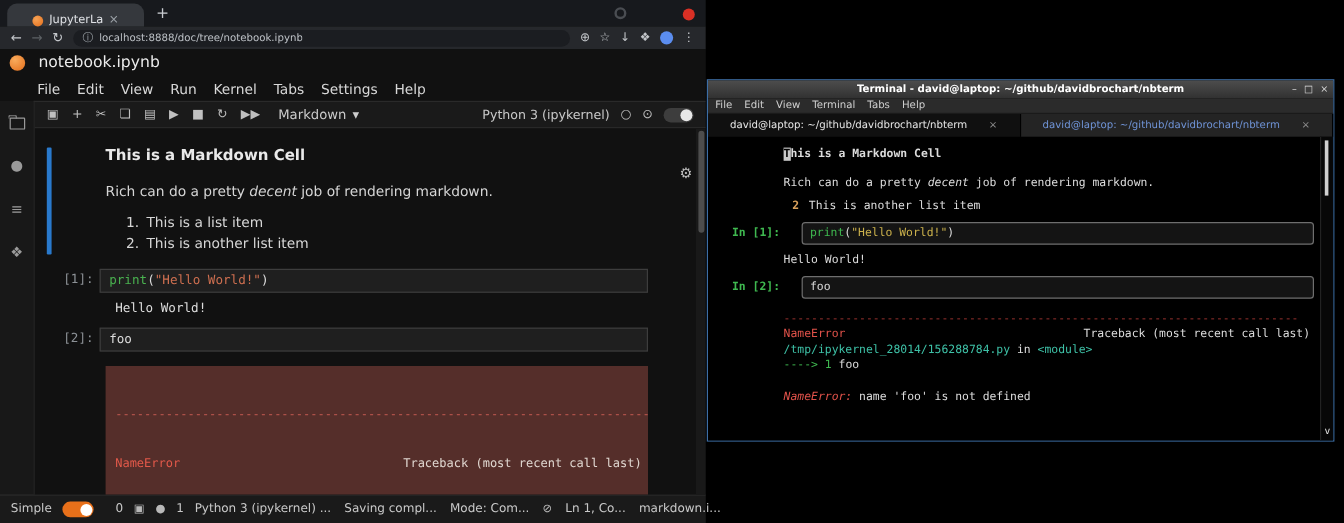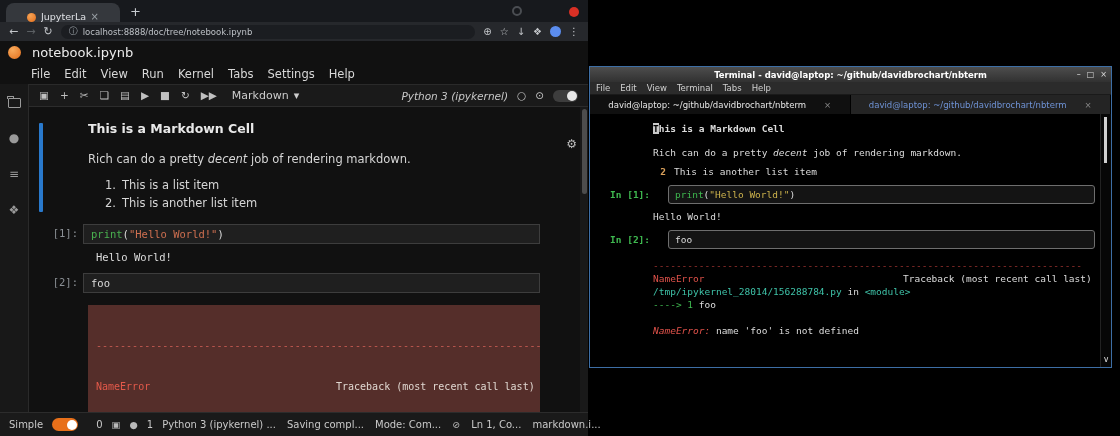--- a/index.html
+++ b/index.html
@@ -38,21 +38,21 @@
   .jl-menu-item { padding:0 7px; }
   .jl-body { flex:1; display:flex; min-height:0; }
   .jl-sidebar { width:28px; background:#181818; display:flex; flex-direction:column; align-items:center; padding-top:14px; gap:24px; color:#9a9a9a; flex:none; }
   .icon-folder { width:13px; height:10px; border:1.3px solid #9a9a9a; border-radius:1px; position:relative; }
   .icon-folder::before { content:''; position:absolute; top:-3.5px; left:-1.3px; width:5px; height:2px; border:1.3px solid #9a9a9a; border-bottom:none; border-radius:1px 1px 0 0; }
   .sb-glyph { font-size:12px; line-height:12px; }
   .jl-main { flex:1; display:flex; flex-direction:column; min-width:0; border-left:1px solid #2a2a2a; border-top:1px solid #2a2a2a; }
   .jl-toolbar { height:22px; background:#1a1a1a; border-bottom:1px solid #2c2c2c; display:flex; align-items:center; gap:11px; padding:0 10px; flex:none; }
   .tool-ic { font-size:10.5px; color:#c0c0c0; line-height:11px; }
   .celltype { display:flex; gap:5px; align-items:center; font-size:11px; color:#cccccc; margin-left:4px; }
-  .jl-toolbar-right { margin-left:auto; display:flex; align-items:center; gap:9px;font-style:italic; }
+  .jl-toolbar-right { margin-left:auto; display:flex; align-items:center; gap:9px; }
   .kernel-name { font-size:10.5px; color:#c9c9c9; }
   .pill { width:25px; height:12px; border-radius:6px; background:#3d3d3d; position:relative; }
   .pill::after { content:''; position:absolute; right:1px; top:1px; width:10px; height:10px; border-radius:50%; background:#e8e8e8; }
 
   .jl-nb { flex:1; position:relative; background:#111; padding:12px 0 0 10px; overflow:hidden; }
   .jl-scrollbar { position:absolute; right:0; top:0; bottom:0; width:8px; background:#191919; }
   .jl-thumb { position:absolute; top:2px; left:1.5px; width:5px; height:85px; background:#4d4d4d; border-radius:3px; }
   .gear-tab { position:absolute; right:11px; top:30px; color:#bdbdbd; font-size:12px; }
 
   .mdcell { position:relative; padding-left:49px; padding-right:48px; margin-bottom:12px; }

